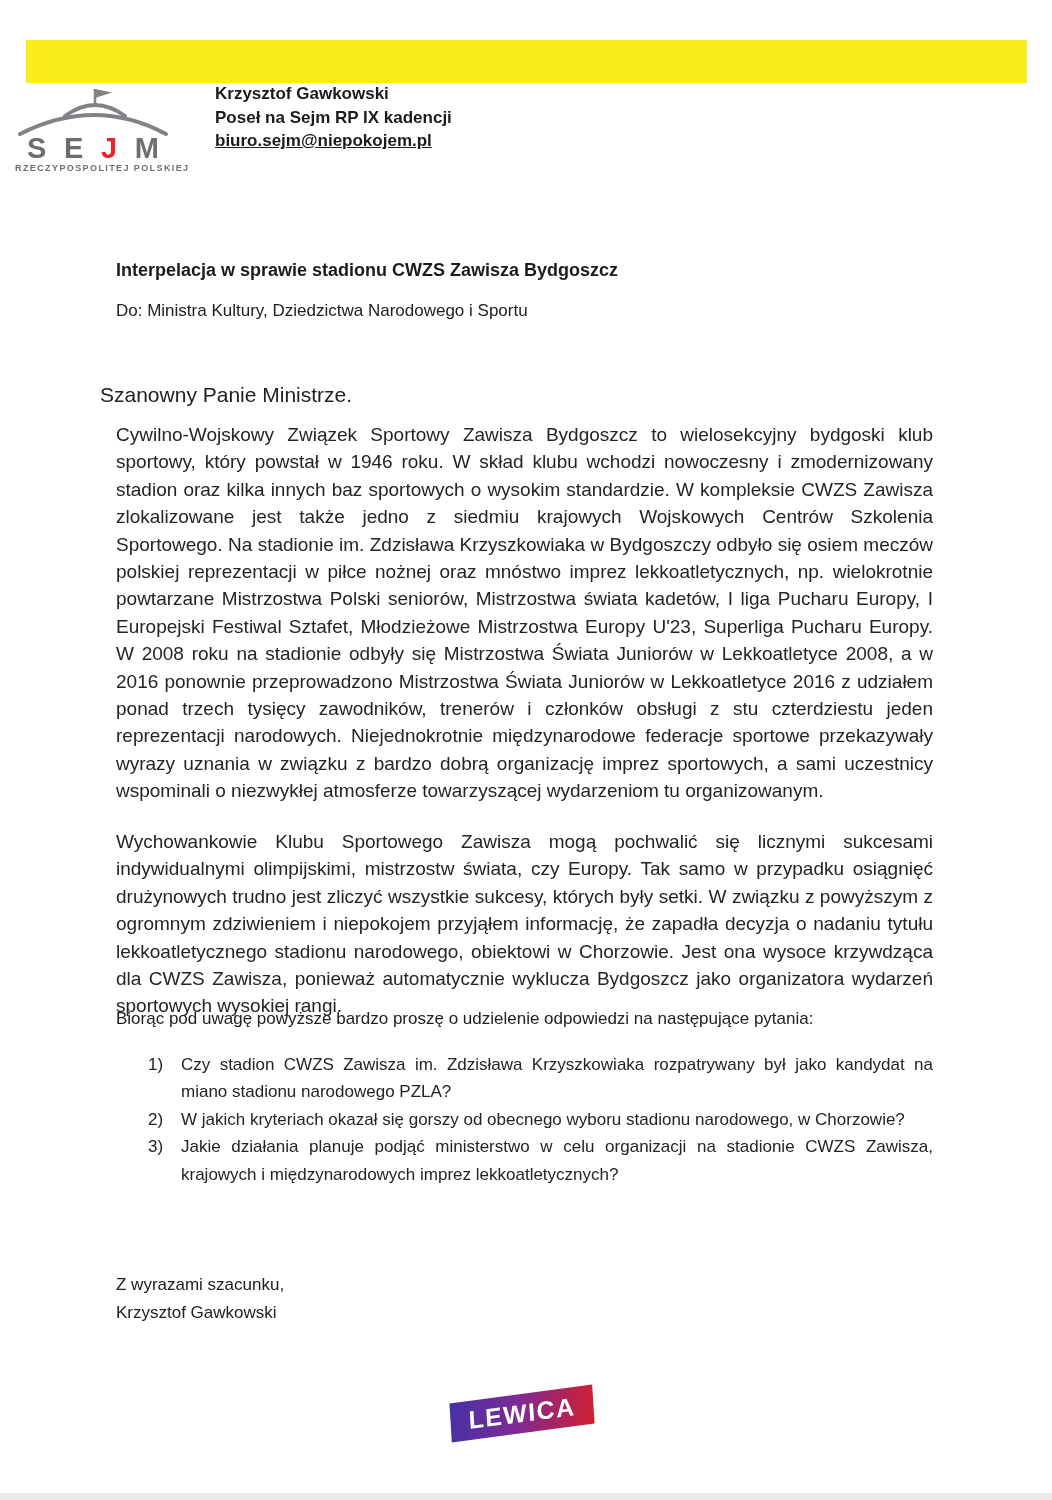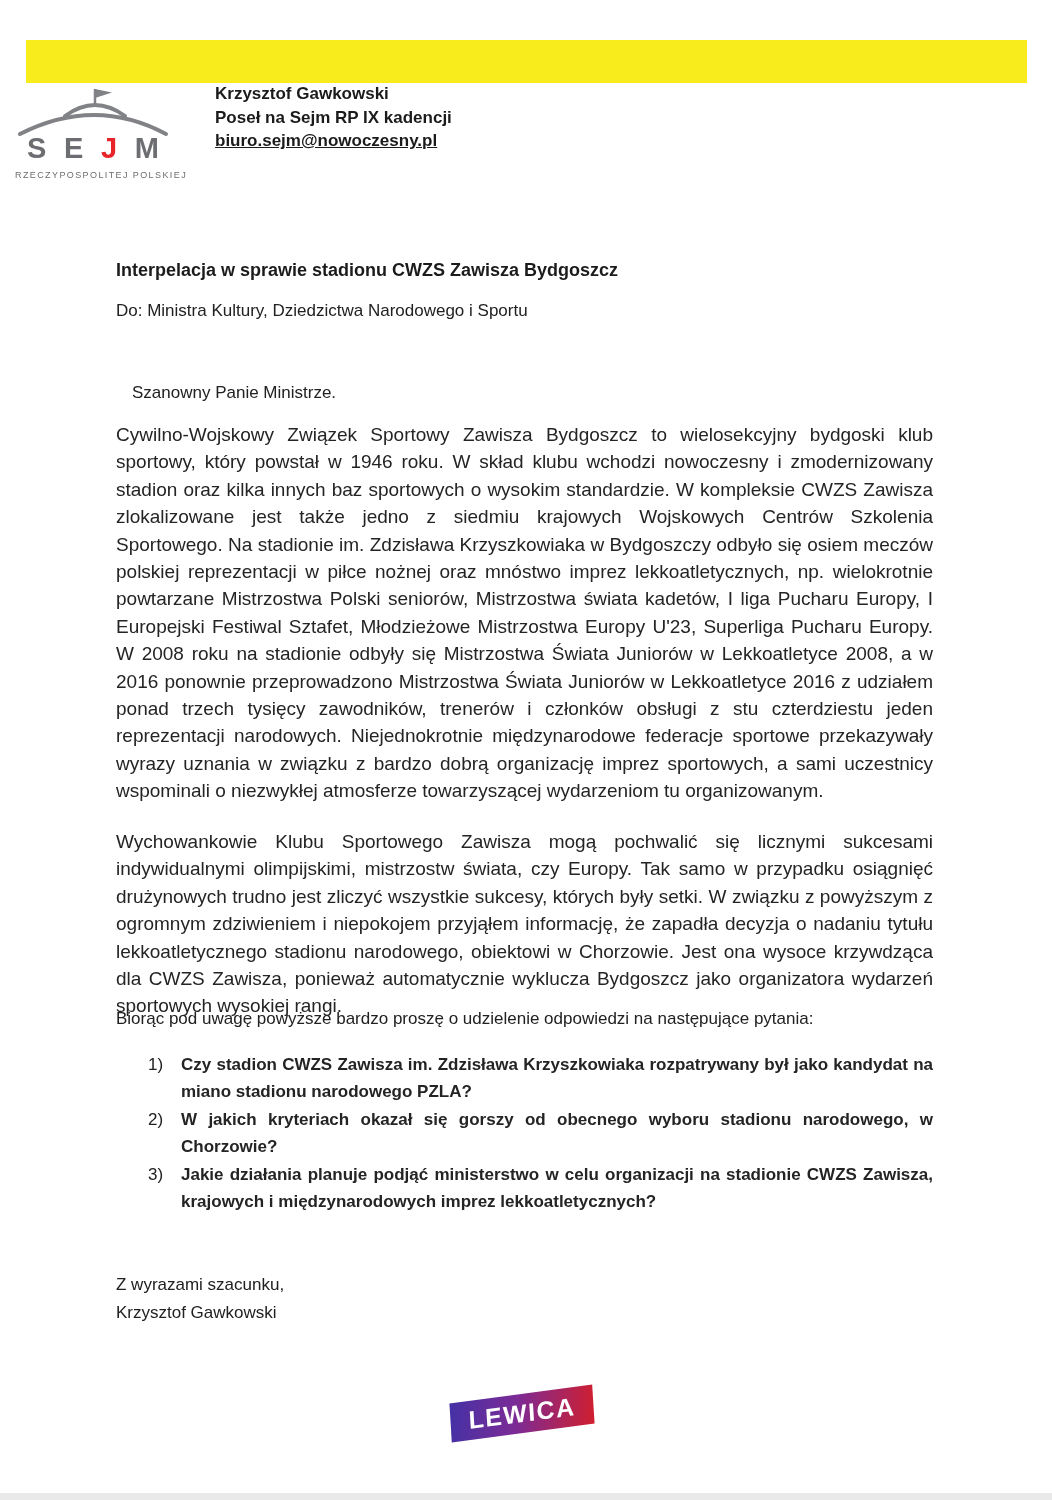--- a/index.html
+++ b/index.html
@@ -13,40 +13,40 @@
   
   .sejm{left:15px;top:86px;width:156px;}
   .sejm svg{display:block;}
   .sejm-letters{
     display:flex;justify-content:space-between;align-items:flex-end;
     padding:0 12px;margin-top:-4px;
     font-size:29px;font-weight:600;color:#6d6e71;line-height:1;
   }
   .sejm-letters .red{color:#e8242b;}
   .sejm-sub{
-    margin-top:7px;font-size:9px;font-weight:400;
+    font-size:9px;font-weight:700;
     letter-spacing:1.4px;color:#6d6e71;white-space:nowrap;
   }
   
   .contact{left:215px;top:82px;width:420px;font-size:17px;font-weight:700;
     line-height:23.5px;color:#1b1b1b;}
   .contact .email{text-decoration:underline;cursor:pointer;}
   
   .doc-title{left:116px;top:260px;width:817px;font-size:18px;font-weight:700;color:#1b1b1b;}
   .addressee{left:116px;top:301px;width:817px;font-size:17px;}
-  .salutation{left:132px;top:383px;width:817px;font-size:17px;}
+  .salutation{left:100px;top:383px;width:817px;font-size:21px;}
   .para{left:116px;width:817px;font-size:19px;line-height:27.4px;
     text-align:justify;color:#242424;}
   .p1{top:421px;}
   .p2{top:828px;}
   .request{left:116px;top:1009px;width:817px;font-size:17px;}
   .qlist{left:116px;top:1051px;width:817px;font-size:17px;line-height:27.4px;}
   .qitem{display:flex;}
   .qnum{width:33px;flex:0 0 33px;margin-left:32px;}
-  .qtext{flex:1;text-align:justify;color:#242424;font-weight:bold;}
+  .qtext{flex:1;text-align:justify;color:#242424;}
   .closing{left:116px;top:1271px;width:400px;font-size:17px;line-height:27.5px;}
   
   .lewica{
     left:450px;top:1394px;width:144px;height:39px;
     transform:rotate(-7.5deg) skewX(-4deg);transform-origin:center;
     background:linear-gradient(97deg,#4431a5 0%,#7c2b96 46%,#d01f2f 100%);
     display:flex;align-items:center;justify-content:center;
   }
   .lewica span{
     color:#ffffff;font-size:25px;font-weight:800;letter-spacing:1.5px;line-height:1;
@@ -74,21 +74,21 @@
     <span>E</span>
     <span class="red">J</span>
     <span>M</span>
   </div>
   <div class="sejm-sub">RZECZYPOSPOLITEJ POLSKIEJ</div>
 </div>
 
 <div class="abs contact">
   <div>Krzysztof Gawkowski</div>
   <div>Poseł na Sejm RP IX kadencji</div>
-  <div class="email">biuro.sejm@nowoczesny.pl</div>
+  <div class="email">biuro.sejm@niepokojem.pl</div>
 </div>
 
 <div class="abs doc-title">Interpelacja w sprawie stadionu CWZS Zawisza Bydgoszcz</div>
 <div class="abs addressee">Do: Ministra Kultury, Dziedzictwa Narodowego i Sportu</div>
 <div class="abs salutation">Szanowny Panie Ministrze.</div>
 
 <div class="abs para p1">Cywilno-Wojskowy Związek Sportowy Zawisza Bydgoszcz to wielosekcyjny bydgoski klub sportowy, który powstał w 1946 roku. W skład klubu wchodzi nowoczesny i zmodernizowany stadion oraz kilka innych baz sportowych o wysokim standardzie. W kompleksie CWZS Zawisza zlokalizowane jest także jedno z siedmiu krajowych Wojskowych Centrów Szkolenia Sportowego. Na stadionie im. Zdzisława Krzyszkowiaka w Bydgoszczy odbyło się osiem meczów polskiej reprezentacji w piłce nożnej oraz mnóstwo imprez lekkoatletycznych, np. wielokrotnie powtarzane Mistrzostwa Polski seniorów, Mistrzostwa świata kadetów, I liga Pucharu Europy, I Europejski Festiwal Sztafet, Młodzieżowe Mistrzostwa Europy U'23, Superliga Pucharu Europy. W 2008 roku na stadionie odbyły się Mistrzostwa Świata Juniorów w Lekkoatletyce 2008, a w 2016 ponownie przeprowadzono Mistrzostwa Świata Juniorów w Lekkoatletyce 2016 z udziałem ponad trzech tysięcy zawodników, trenerów i członków obsługi z stu czterdziestu jeden reprezentacji narodowych. Niejednokrotnie międzynarodowe federacje sportowe przekazywały wyrazy uznania w związku z bardzo dobrą organizację imprez sportowych, a sami uczestnicy wspominali o niezwykłej atmosferze towarzyszącej wydarzeniom tu organizowanym.</div>
 <div class="abs para p2">Wychowankowie Klubu Sportowego Zawisza mogą pochwalić się licznymi sukcesami indywidualnymi olimpijskimi, mistrzostw świata, czy Europy. Tak samo w przypadku osiągnięć drużynowych trudno jest zliczyć wszystkie sukcesy, których były setki. W związku z powyższym z ogromnym zdziwieniem i niepokojem przyjąłem informację, że zapadła decyzja o nadaniu tytułu lekkoatletycznego stadionu narodowego, obiektowi w Chorzowie. Jest ona wysoce krzywdząca dla CWZS Zawisza, ponieważ automatycznie wyklucza Bydgoszcz jako organizatora wydarzeń sportowych wysokiej rangi.</div>
 
 <div class="abs request">Biorąc pod uwagę powyższe bardzo proszę o udzielenie odpowiedzi na następujące pytania:</div>

